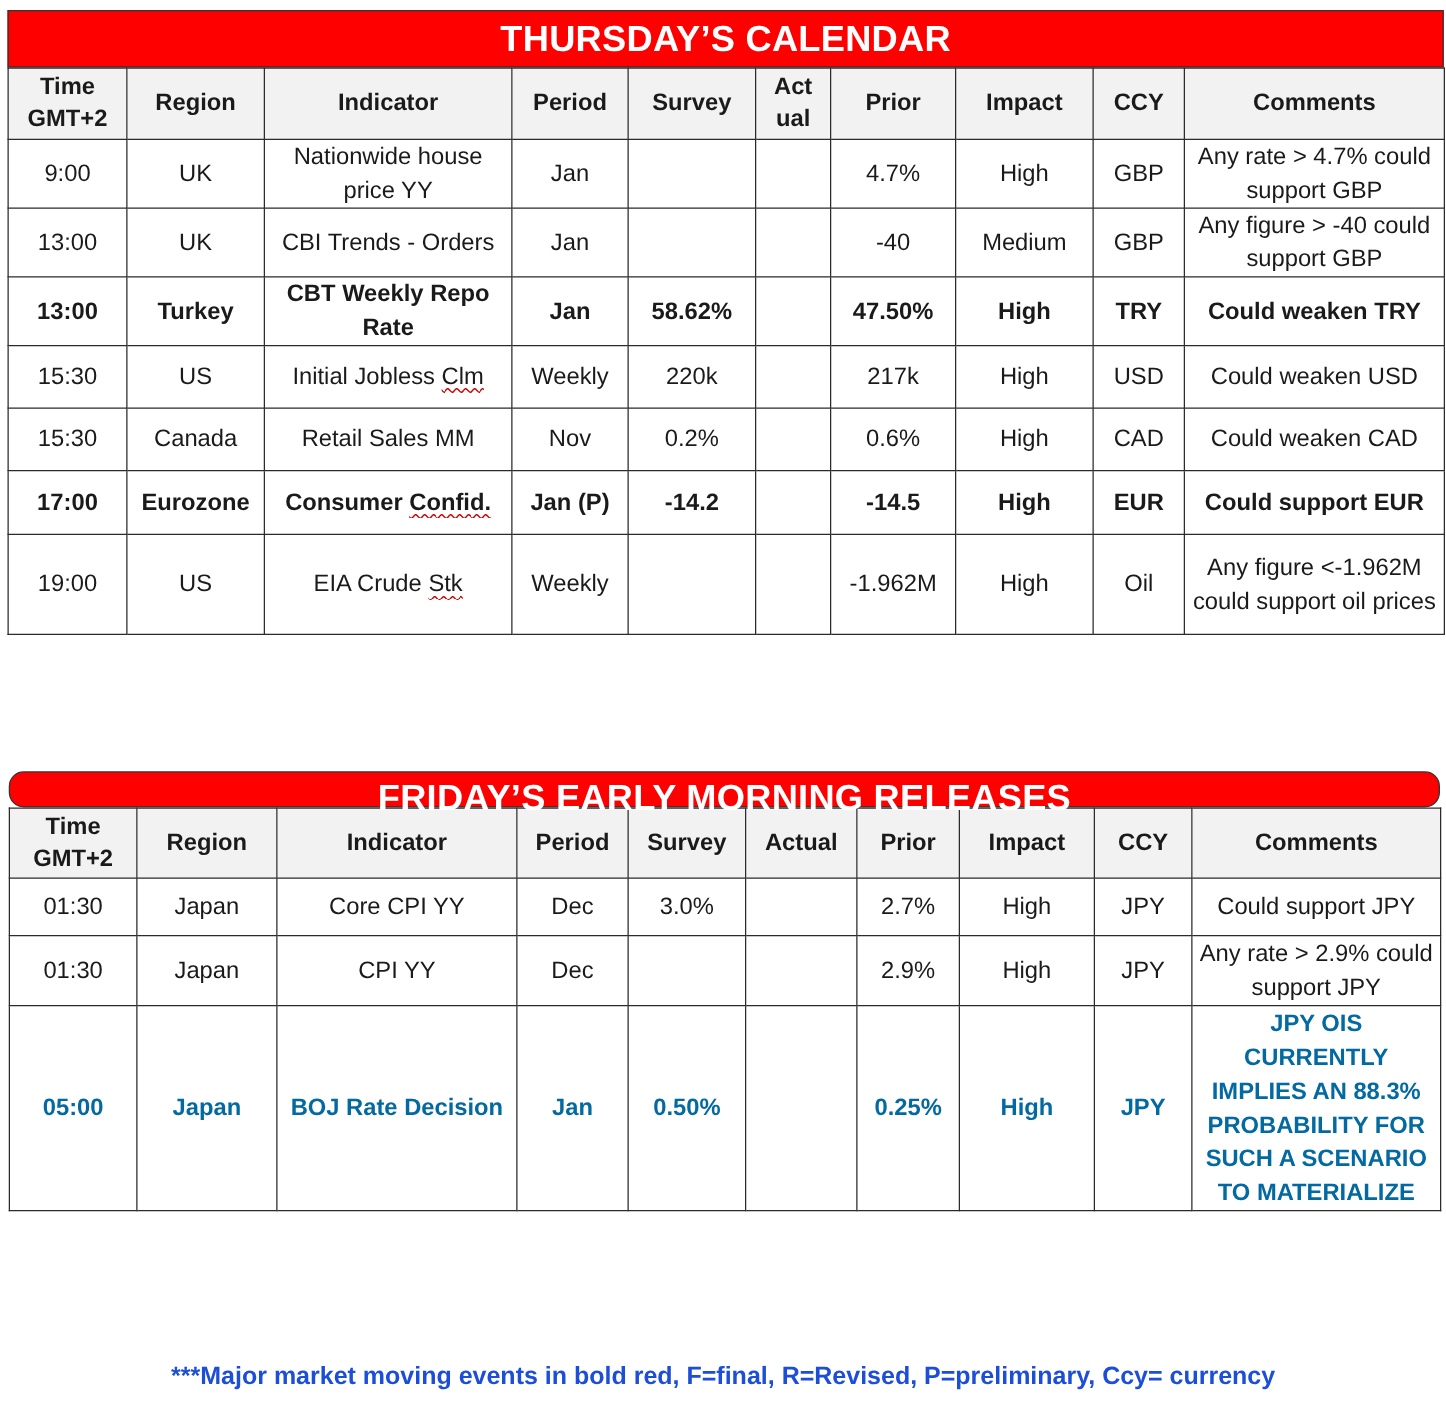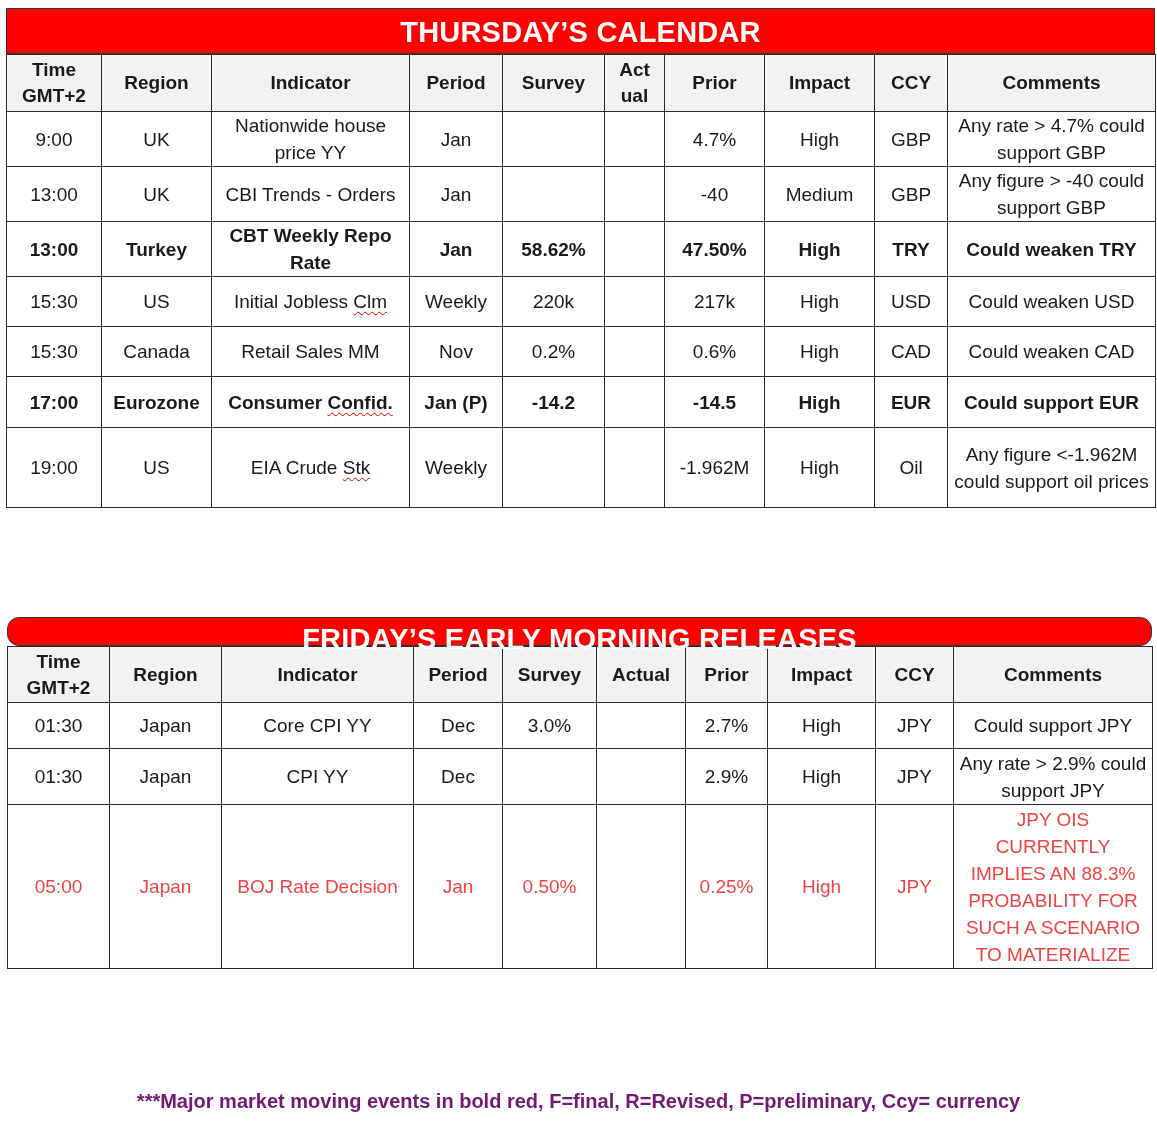--- a/index.html
+++ b/index.html
@@ -18,25 +18,25 @@
   #fri .banner { height: 29px; line-height: 43px; border-radius: 12px; }
   table {
     border-collapse: collapse; table-layout: fixed; width: 100%;
   }
   td, th {
     border: 1.5px solid #2b2b2b; text-align: center; vertical-align: middle;
     font-size: 19px; line-height: 27px; padding: 0 4px; overflow: hidden;
   }
   th { background: #f2f2f2; font-weight: bold; font-size: 19px; line-height: 26px; }
   tr.bold td { font-weight: bold; }
-  tr.major td { font-weight: normal; color: #ef4444; }
+  tr.major td { font-weight: bold; color: #0369a1; }
   .squiggle { text-decoration: underline wavy #d00000; text-decoration-thickness: 1px; text-underline-offset: 3px; }
   .footnote {
     position: absolute; left: 0; top: 1087px; width: 1157px; text-align: center;
-    color: #701a75; font-weight: bold; font-size: 20px; line-height: 28px;
+    color: #1d4ed8; font-weight: bold; font-size: 20px; line-height: 28px;
   }
 </style>
 </head>
 <body>
 
 <div class="block" id="thu">
   <div class="banner">THURSDAY’S CALENDAR</div>
   <table>
     <colgroup>
       <col style="width:95px">

